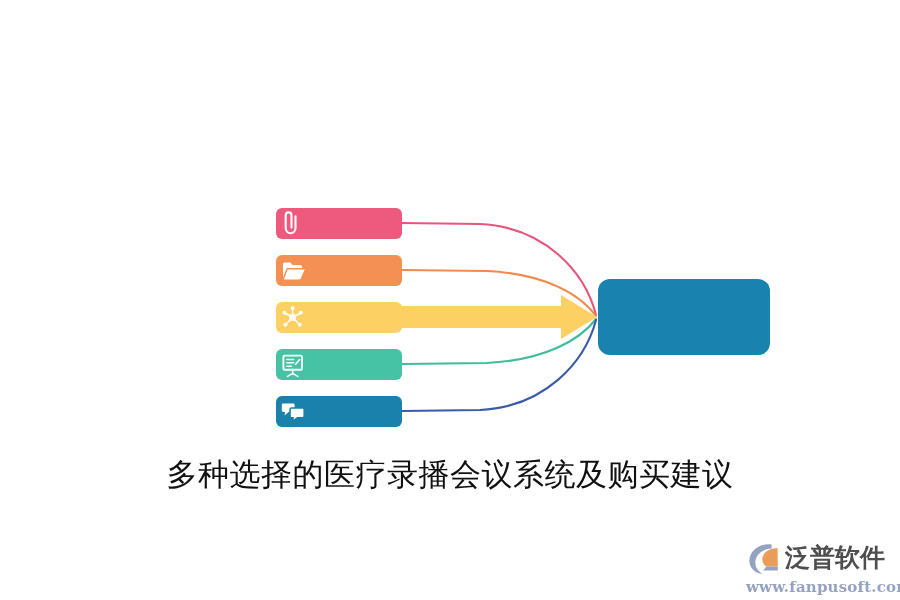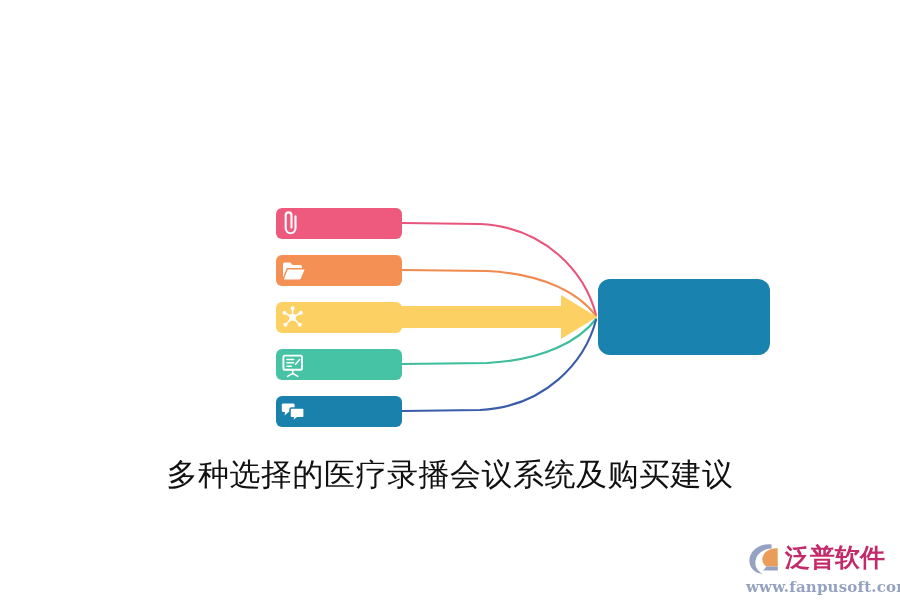--- a/index.html
+++ b/index.html
@@ -187,18 +187,18 @@
 
   <div id="watermark">
     <div class="wm-top">
       <svg class="wm-mark" viewBox="0 0 36 36">
         <path d="M 25.6 4.6 C 14.4 3.0 4.2 10.0 3.4 19.8 C 2.8 27.4 8.6 33.4 17.0 34.2
                  C 11.8 31.4 8.8 26.8 9.4 21.4 C 10.2 14.2 17.4 8.6 25.6 8.4 Z" fill="#8e9bbd"></path>
         <path d="M 31.6 8.2 C 24.0 7.6 17.2 12.0 16.4 18.2 C 16.0 21.6 17.6 24.6 20.4 26.4
                  L 31.8 26.4 Z" fill="#e8954a"></path>
         <path d="M 20.4 26.4 L 31.8 26.4 L 31.8 30.4 L 17.2 30.4 Z" fill="#8e9bbd"></path>
       </svg>
-      <div class="wm-name" style="color: #be185d;">泛普软件</div>
+      <div class="wm-name" style="color: #404040;">泛普软件</div>
     </div>
     <div class="wm-url" style="color: rgb(142, 155, 189);">www.fanpusoft.com</div>
   </div>
 
 </div>
 
 </body></html>

